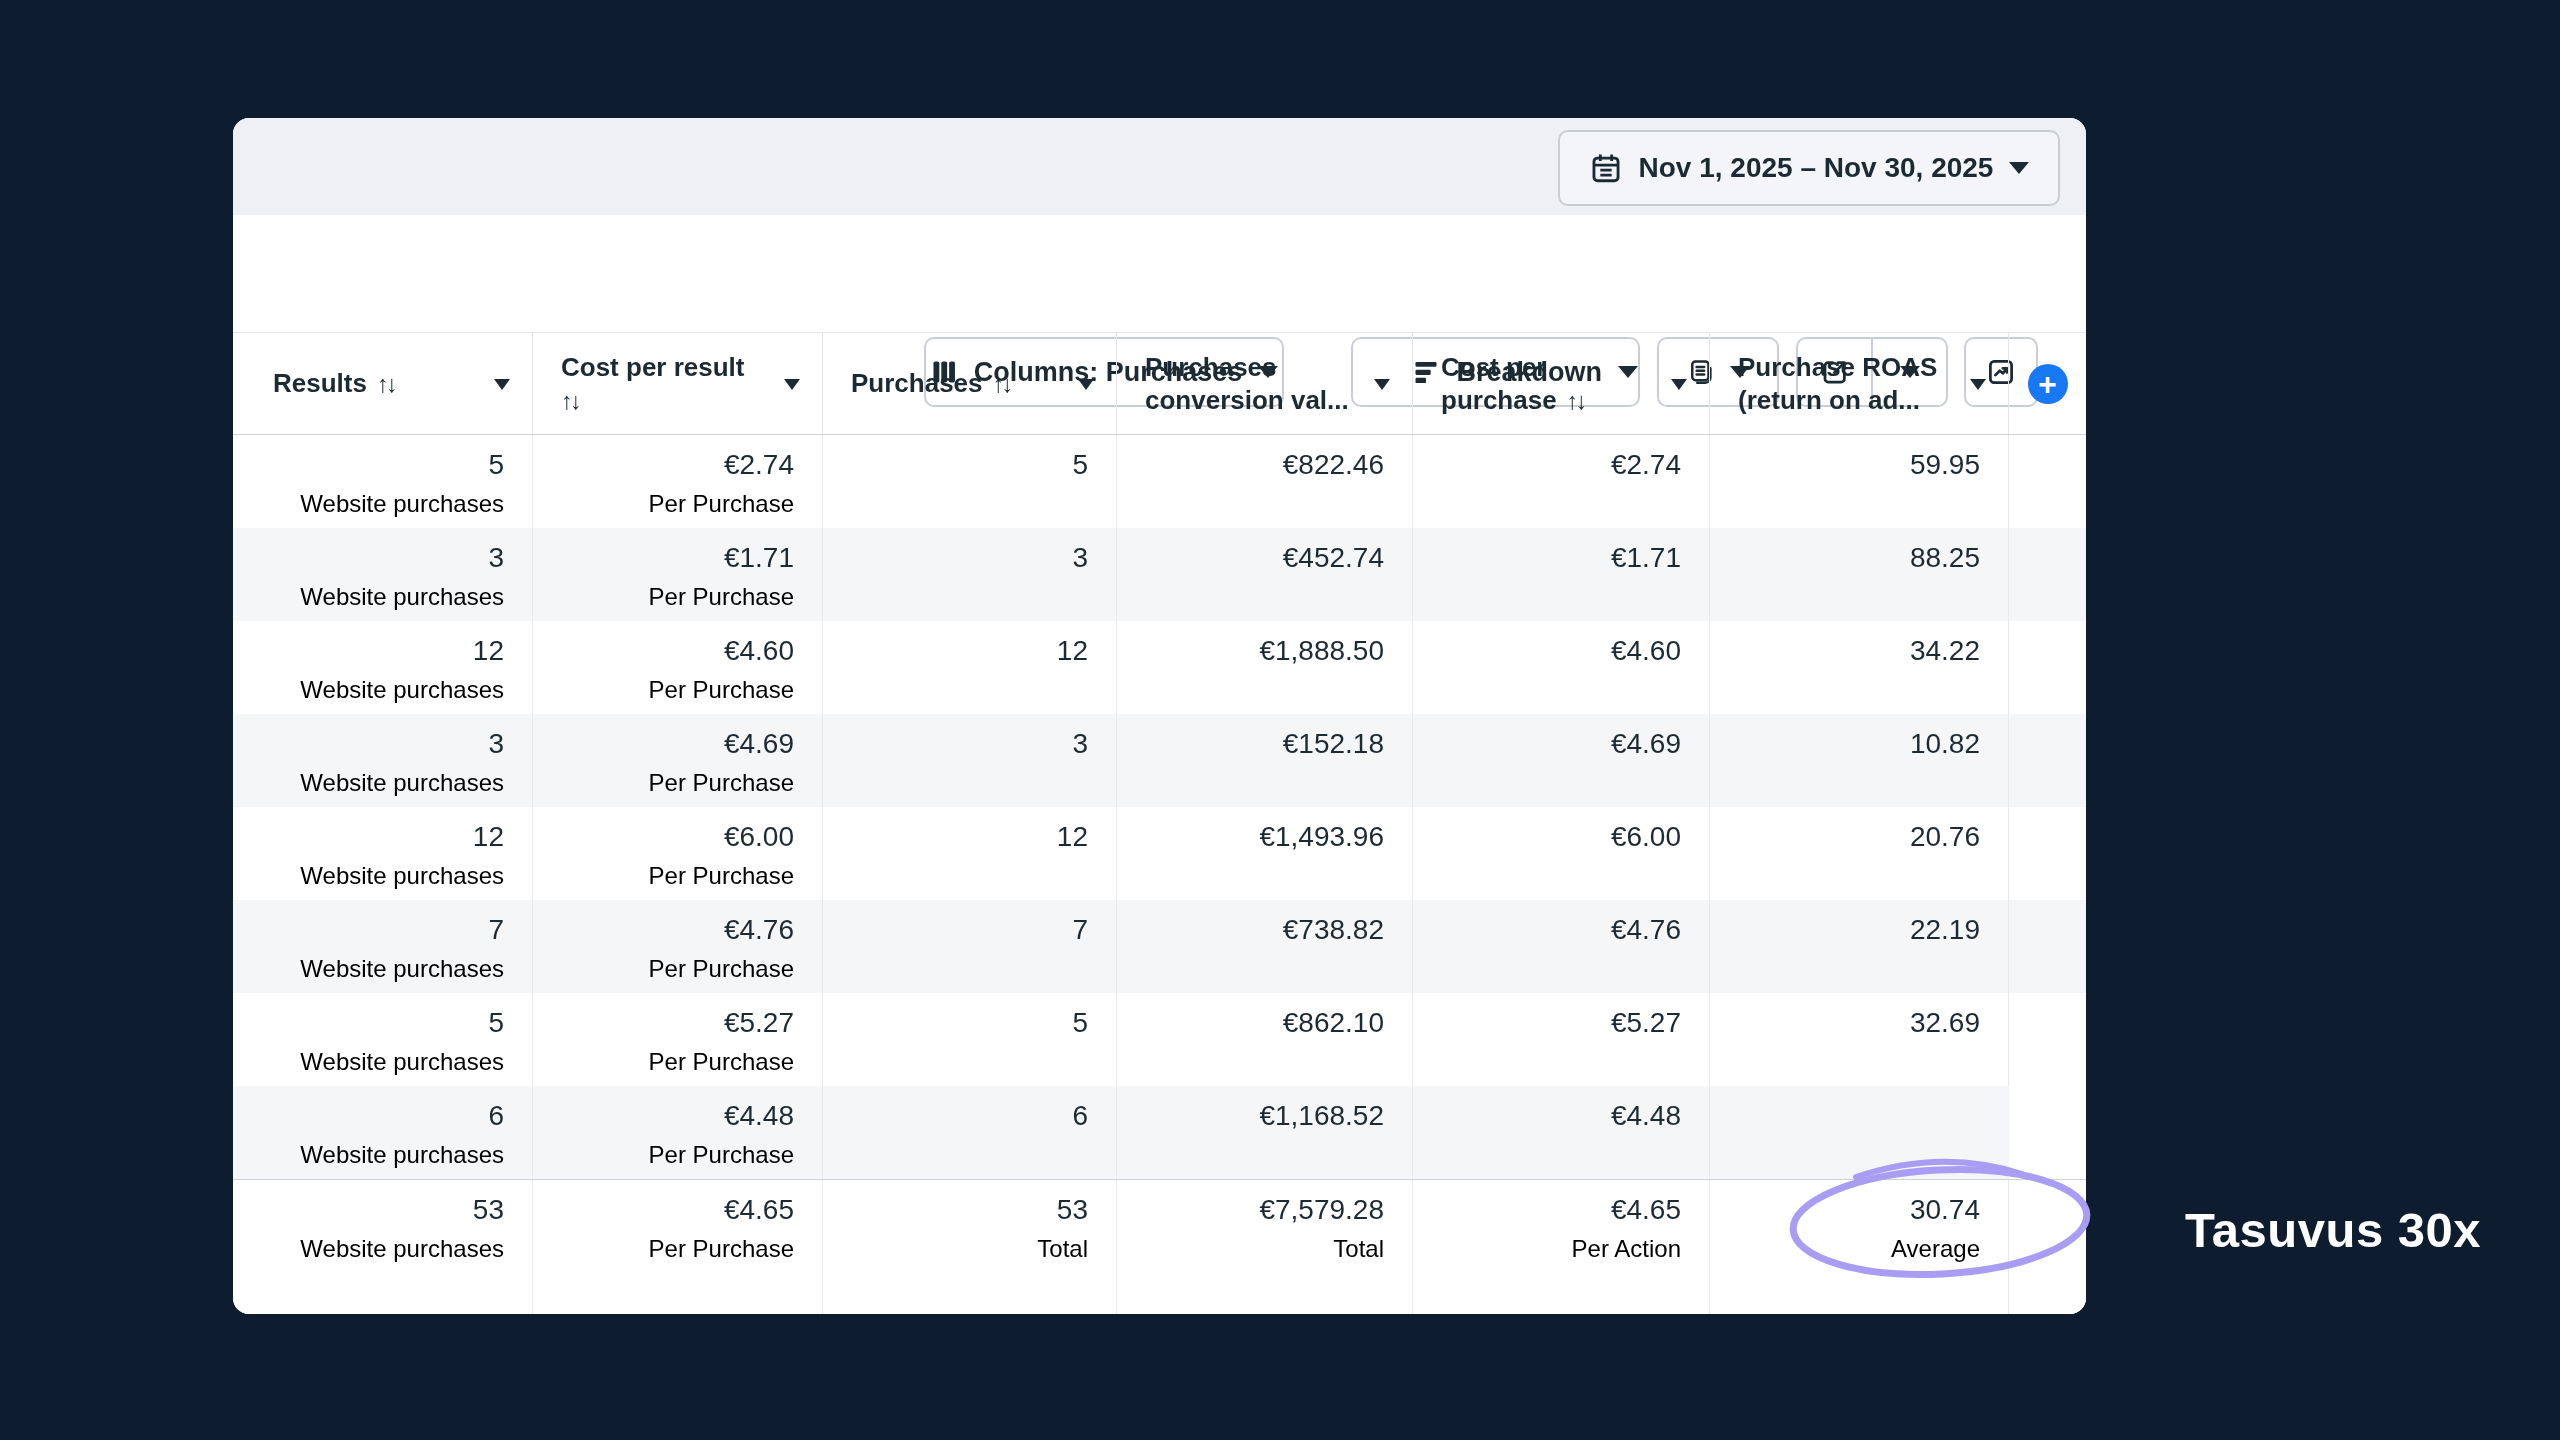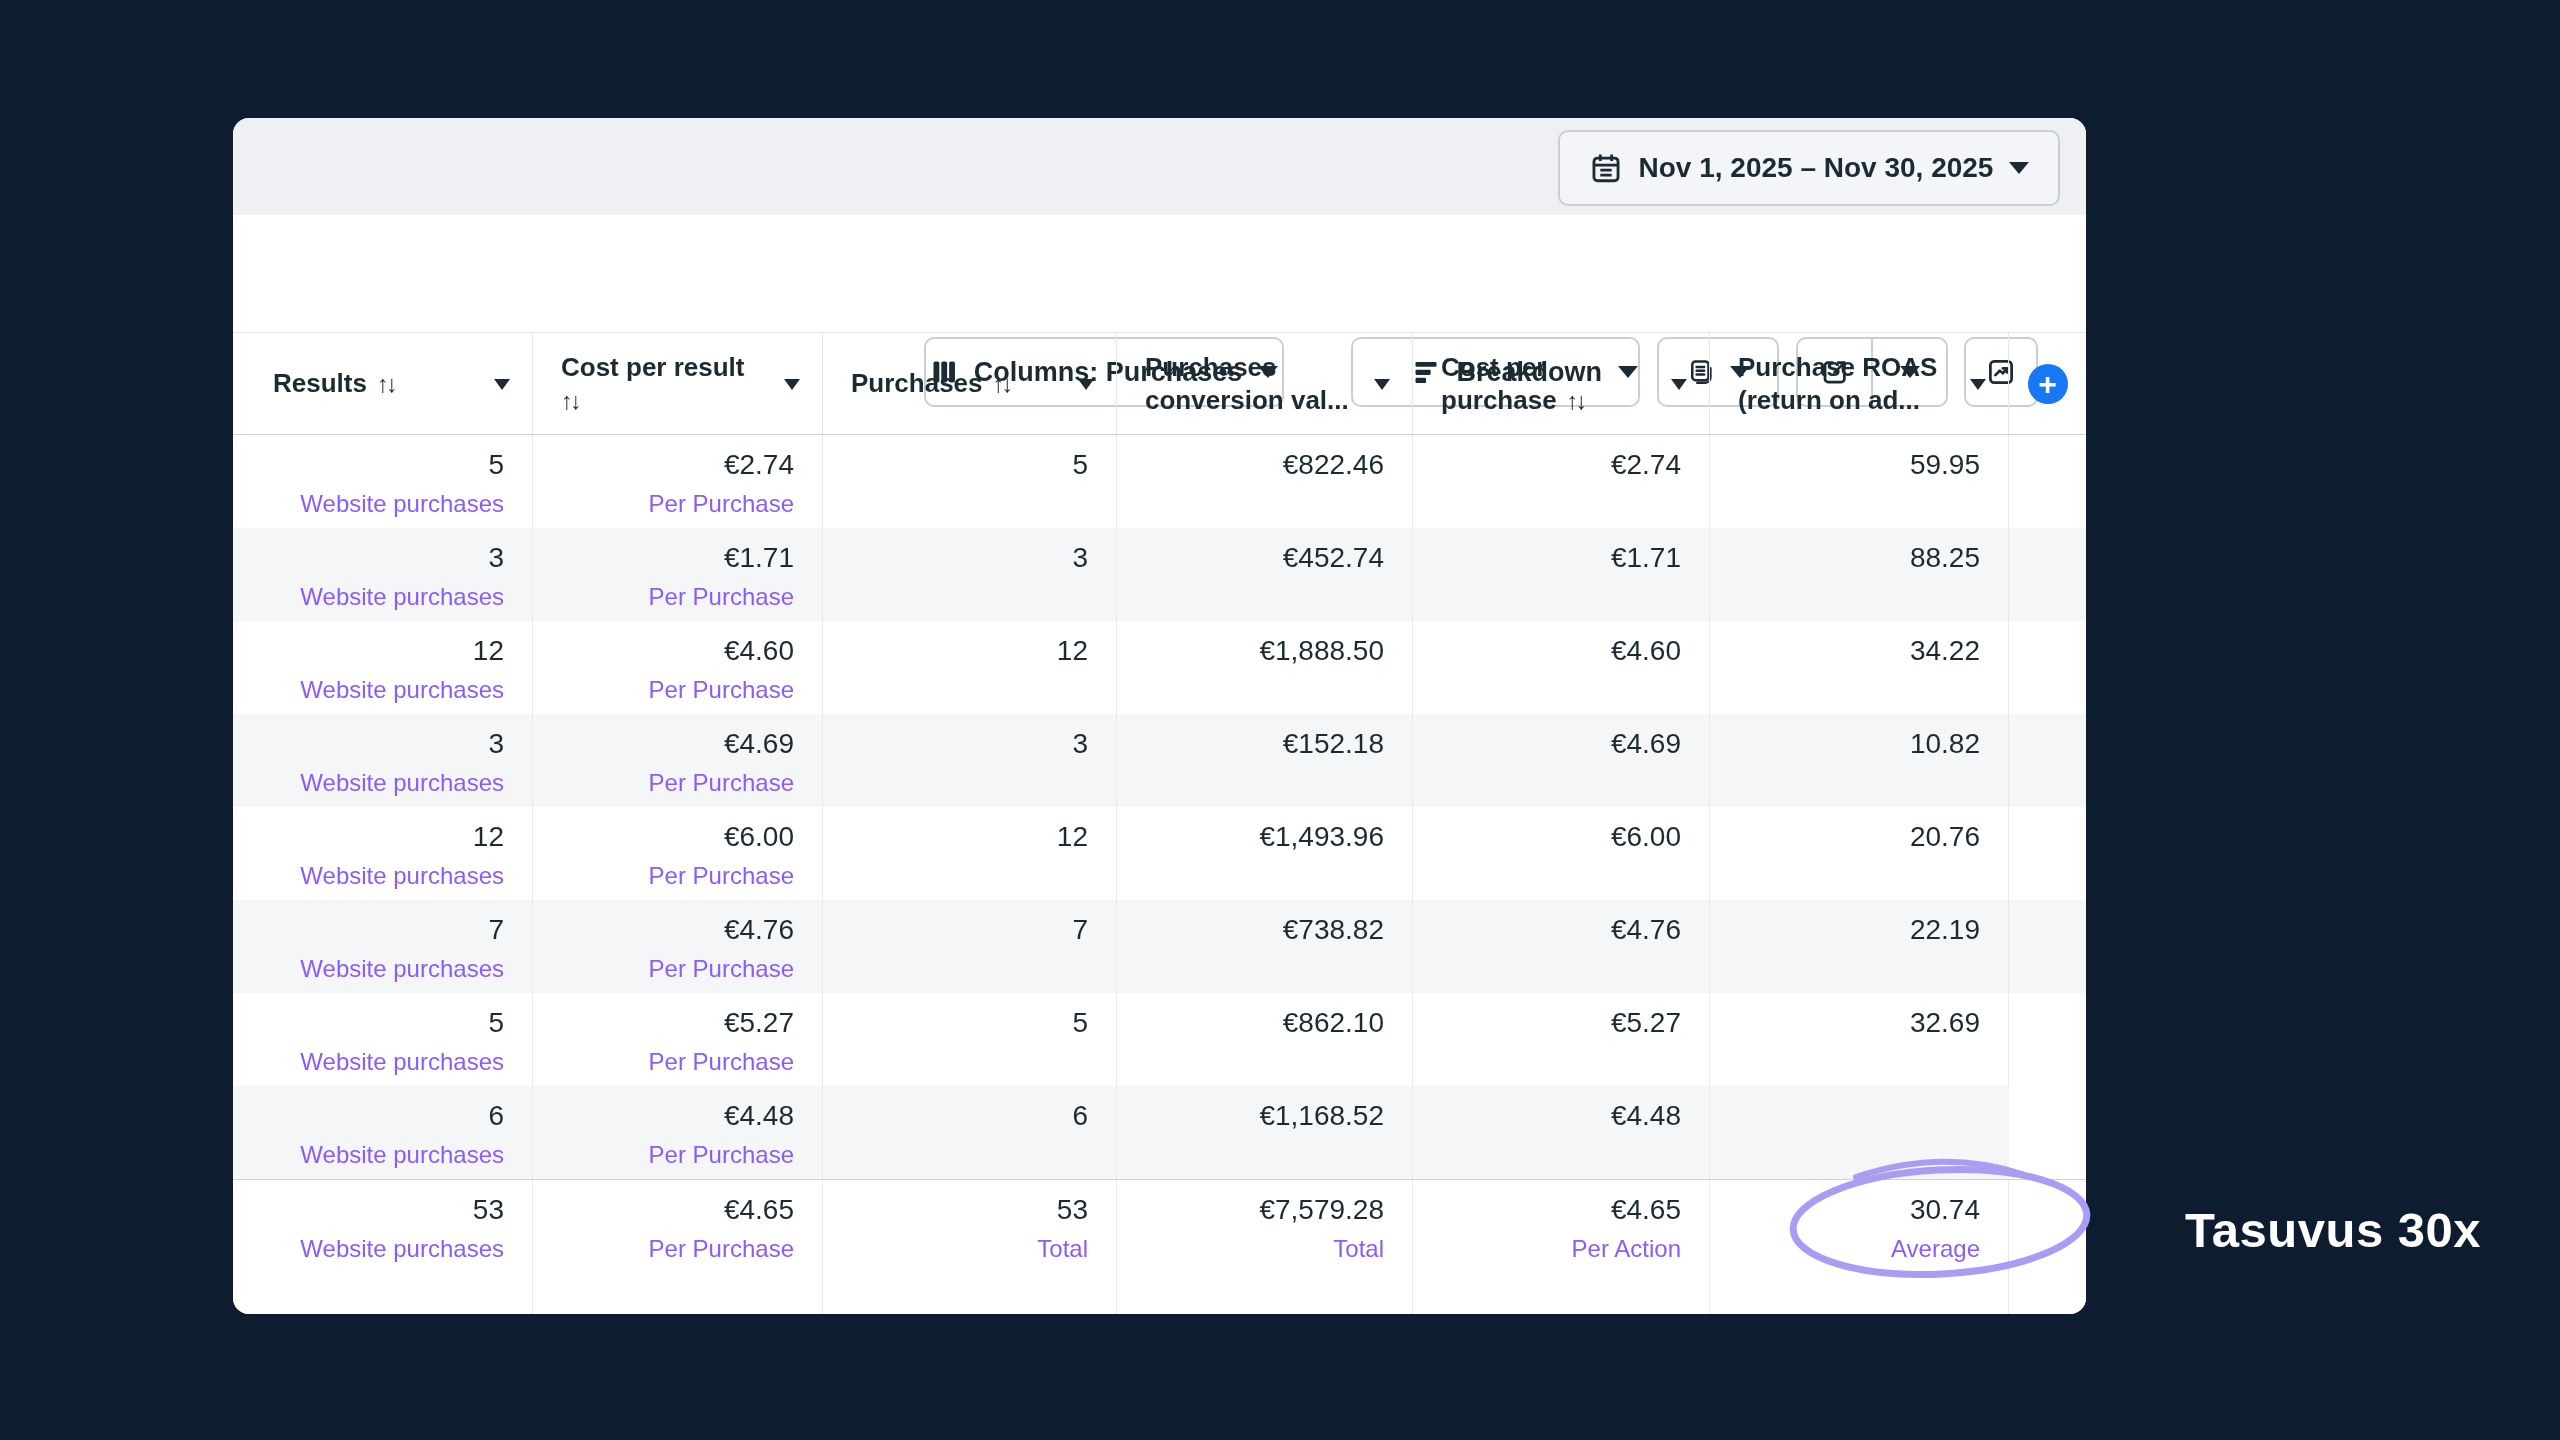--- a/index.html
+++ b/index.html
@@ -89,21 +89,21 @@
   .trow.alt .cell { background:#f5f6f8; }
   .totals-row { height:147px; border-top:1px solid #cfd3d9; }
   .cell {
     border-right:1px solid #e7e9ec;
     padding:12px 28px 0 0;
     text-align:right;
     background:#ffffff;
     overflow:hidden;
   }
   .v { font-size:28px; line-height:36px; color:#1c2b33; }
-  .s { font-size:24px; line-height:32px; color:#8b5cf6; margin-top:5px; }
+  .s { font-size:24px; line-height:32px; color:#000000; margin-top:5px; }
 
   .plus-badge {
     width:40px; height:40px; border-radius:50%;
     background:#1877f2; color:#fff;
     display:flex; align-items:center; justify-content:center;
     font-size:32px; font-weight:700; line-height:1;
     cursor:pointer;
   }
 
   

